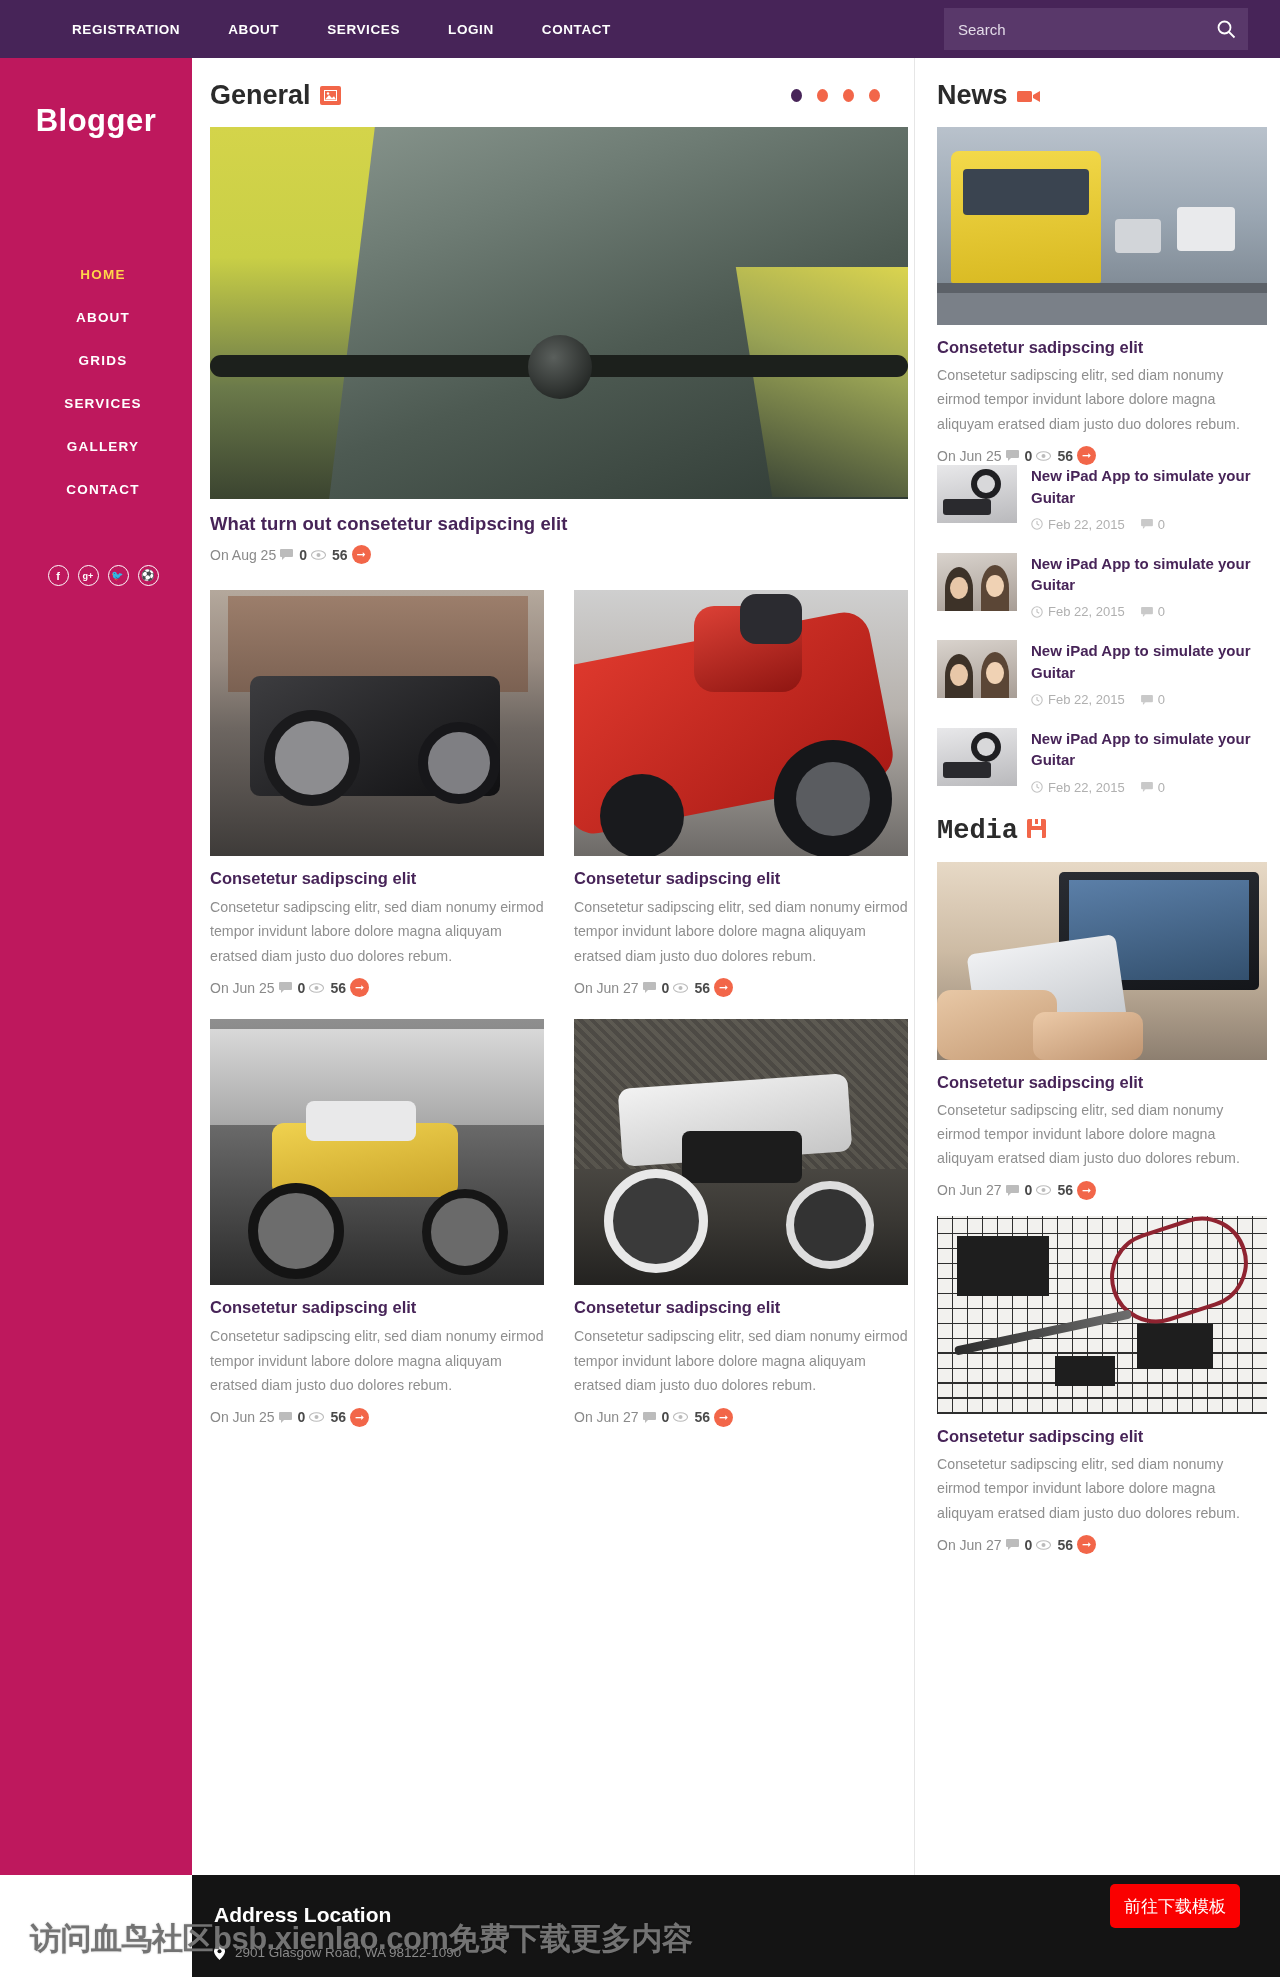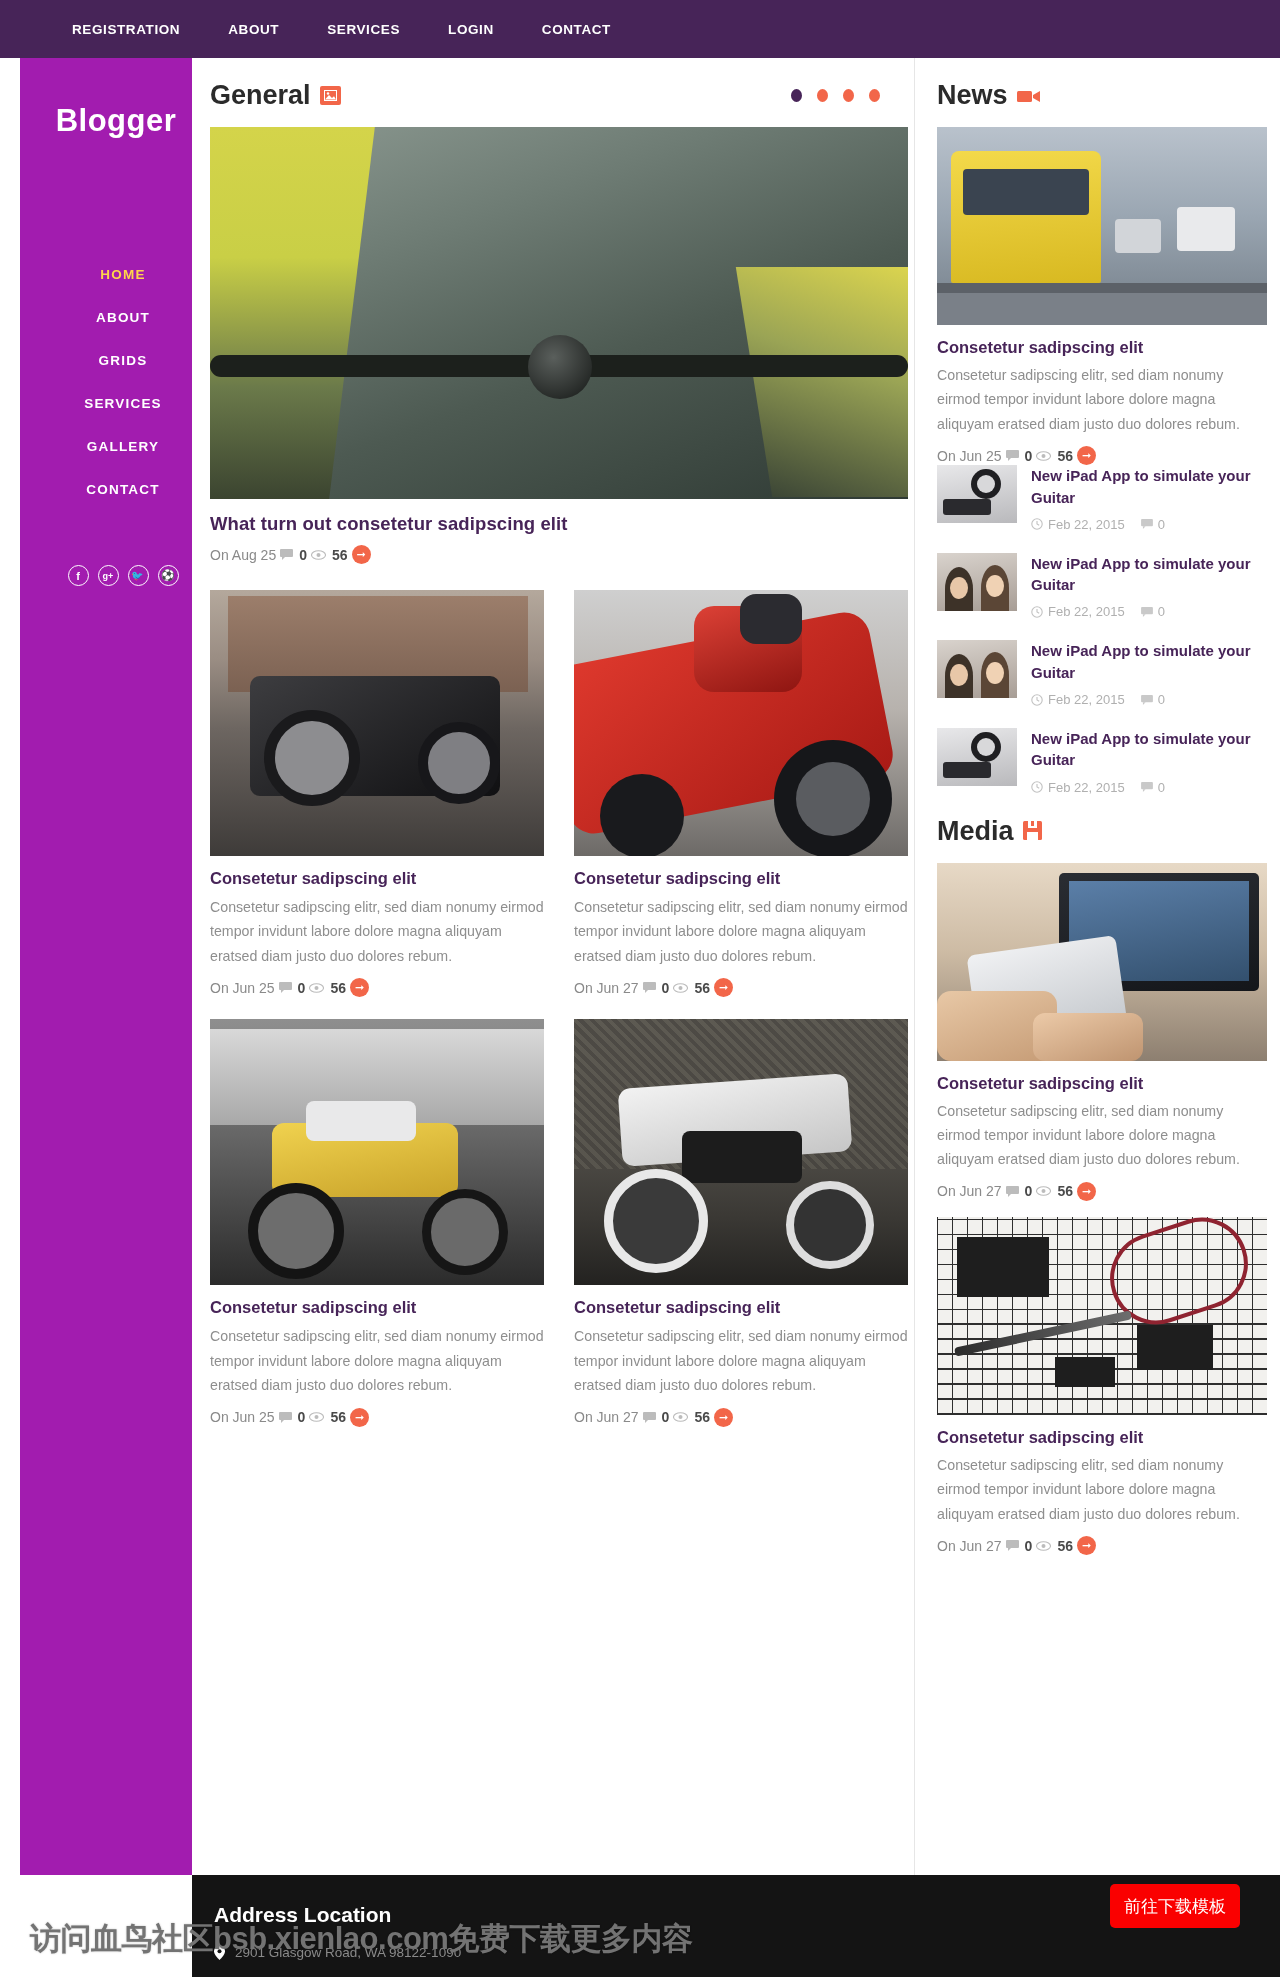--- a/index.html
+++ b/index.html
@@ -38,22 +38,21 @@
   .search-input::placeholder { color: #e3dbe8; }
   .search-btn {
     width: 44px; height: 42px; background: transparent; border: none;
     cursor: pointer; display: flex; align-items: center; justify-content: center;
   }
 
   
   .sidebar {
     position: absolute; top: 58px; left: 0;
     width: 192px; height: 1817px;
-    background: #a21caf;
-    margin-left: 20px;
+    background: #be185d;
   }
   .brand {
     color: #ffffff; font-size: 31px; font-weight: bold;
     text-align: center; margin-top: 45px; letter-spacing: 0.5px;
   }
   .sidenav { margin-top: 114px; }
   .sidenav a {
     display: block; text-align: center; text-decoration: none;
     color: #ffffff; font-size: 13.5px; font-weight: bold;
     letter-spacing: 1.2px; padding: 14px 0 14px 14px;
@@ -192,20 +191,29 @@
 <div class="page">
 
   <div class="topbar">
     <nav class="topnav">
       <a href="#">REGISTRATION</a>
       <a href="#">ABOUT</a>
       <a href="#">SERVICES</a>
       <a href="#">LOGIN</a>
       <a href="#">CONTACT</a>
     </nav>
+    <div class="search-wrap">
+      <input class="search-input" type="text" placeholder="Search" style="">
+      <button class="search-btn">
+        <svg width="20" height="20" viewBox="0 0 20 20">
+          <circle cx="8.5" cy="8.5" r="6" fill="none" stroke="#fff" stroke-width="1.8"></circle>
+          <line x1="13" y1="13" x2="18.5" y2="18.5" stroke="#fff" stroke-width="1.8"></line>
+        </svg>
+      </button>
+    </div>
   </div>
 
   <aside class="sidebar">
     <div class="brand">Blogger</div>
     <nav class="sidenav">
       <a href="#" class="active">HOME</a>
       <a href="#">ABOUT</a>
       <a href="#">GRIDS</a>
       <a href="#">SERVICES</a>
       <a href="#">GALLERY</a>
@@ -536,21 +544,21 @@
                   <path d="M2 8 L2 11 L5 8 Z" fill="#c9c9c9"></path>
                 </svg>
               <span>0</span>
             </span>
           </div>
         </div>
       </div>
 
     </div>
 
-    <div class="rail-h" style="margin-top:8px;">
+    <div class="rail-h" style="margin-top:8px;font-family:Liberation Mono, monospace;">
       <span>Media</span>
       <span>
         <svg width="19" height="19" viewBox="0 0 19 19">
             <rect x="0" y="0" width="19" height="19" rx="1.5" fill="#f26649"></rect>
             <rect x="5" y="0" width="9" height="7" fill="#ffffff"></rect>
             <rect x="8" y="0" width="3" height="5" fill="#f26649"></rect>
             <rect x="4" y="11" width="11" height="8" fill="#ffffff"></rect>
           </svg>
       </span>
     </div>

